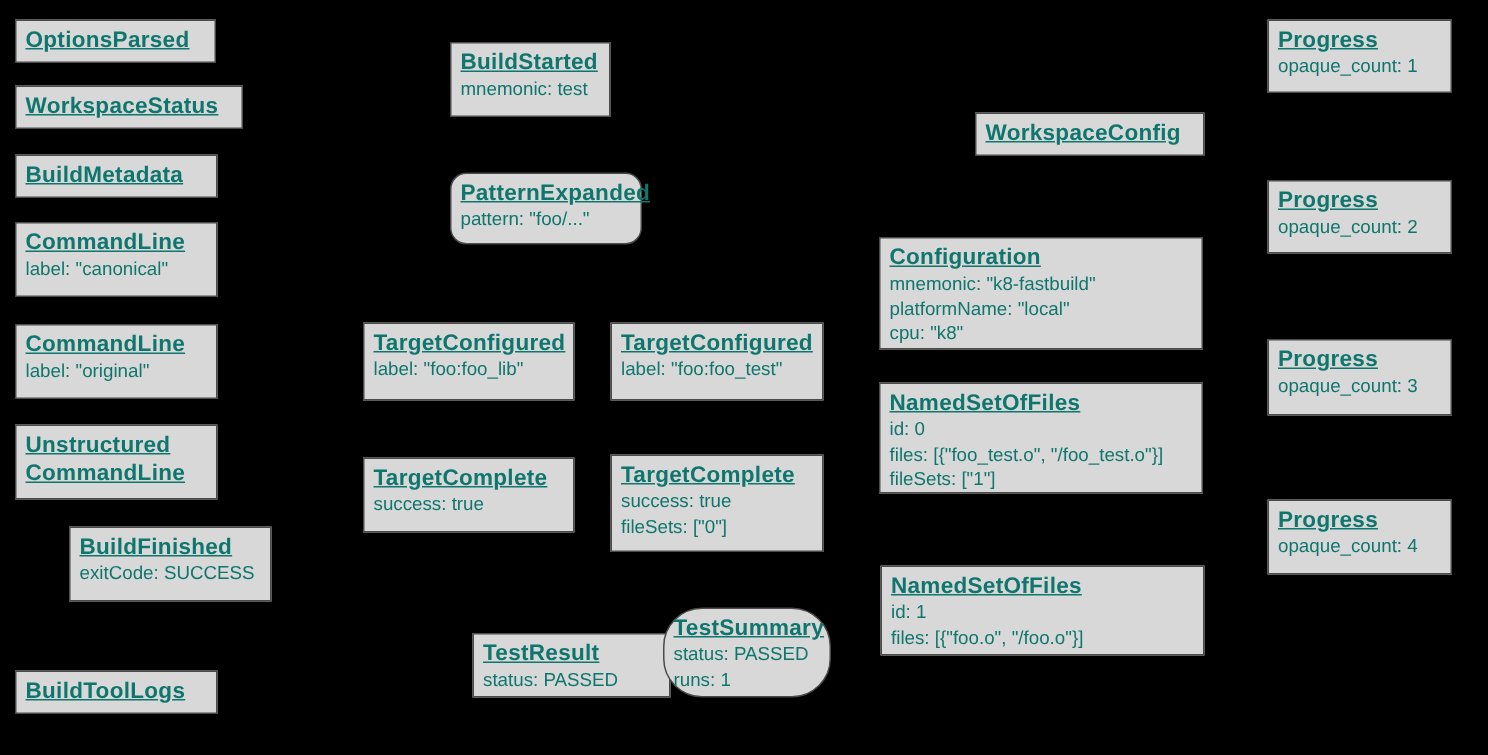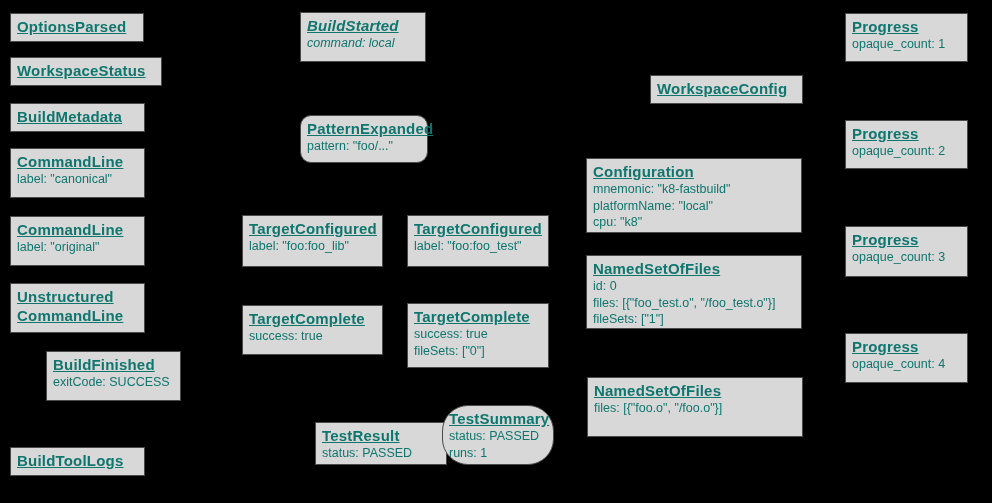--- a/index.html
+++ b/index.html
@@ -71,23 +71,23 @@
   <div class="box" style="left:10px; top:351px; width:135px; height:50px;margin-left:36px;">
     <div class="t">BuildFinished</div>
     <div class="l">exitCode: SUCCESS</div>
   </div>
 
   <div class="box" style="left:10px; top:447px; width:135px;">
     <div class="t">BuildToolLogs</div>
   </div>
 
 
-  <div class="box" style="left:300px; top:12px; width:126px; height:50px;font-style:italic;">
+  <div class="box" style="left:300px; top:28px; width:107px; height:50px;">
     <div class="t">BuildStarted</div>
-    <div class="l">command: local</div>
+    <div class="l">mnemonic: test</div>
   </div>
 
   <div class="box" style="left:300px; top:115px; width:128px; height:48px;border-radius:11px;">
     <div class="t">PatternExpanded</div>
     <div class="l">pattern: "foo/..."</div>
   </div>
 
   <div class="box" style="left:242px; top:215px; width:141px; height:52px;">
     <div class="t">TargetConfigured</div>
     <div class="l">label: "foo:foo_lib"</div>
@@ -133,20 +133,21 @@
 
   <div class="box" style="left:586px; top:255px; width:216px; height:74px;">
     <div class="t">NamedSetOfFiles</div>
     <div class="l">id: 0</div>
     <div class="l">files: [{"foo_test.o", "/foo_test.o"}]</div>
     <div class="l">fileSets: ["1"]</div>
   </div>
 
   <div class="box" style="left:587px; top:377px; width:216px; height:60px;">
     <div class="t">NamedSetOfFiles</div>
+    <div class="l">id: 1</div>
     <div class="l">files: [{"foo.o", "/foo.o"}]</div>
   </div>
 
   <div class="box" style="left:845px; top:13px; width:123px; height:49px;">
     <div class="t">Progress</div>
     <div class="l">opaque_count: 1</div>
   </div>
 
   <div class="box" style="left:845px; top:120px; width:123px; height:49px;">
     <div class="t">Progress</div>

